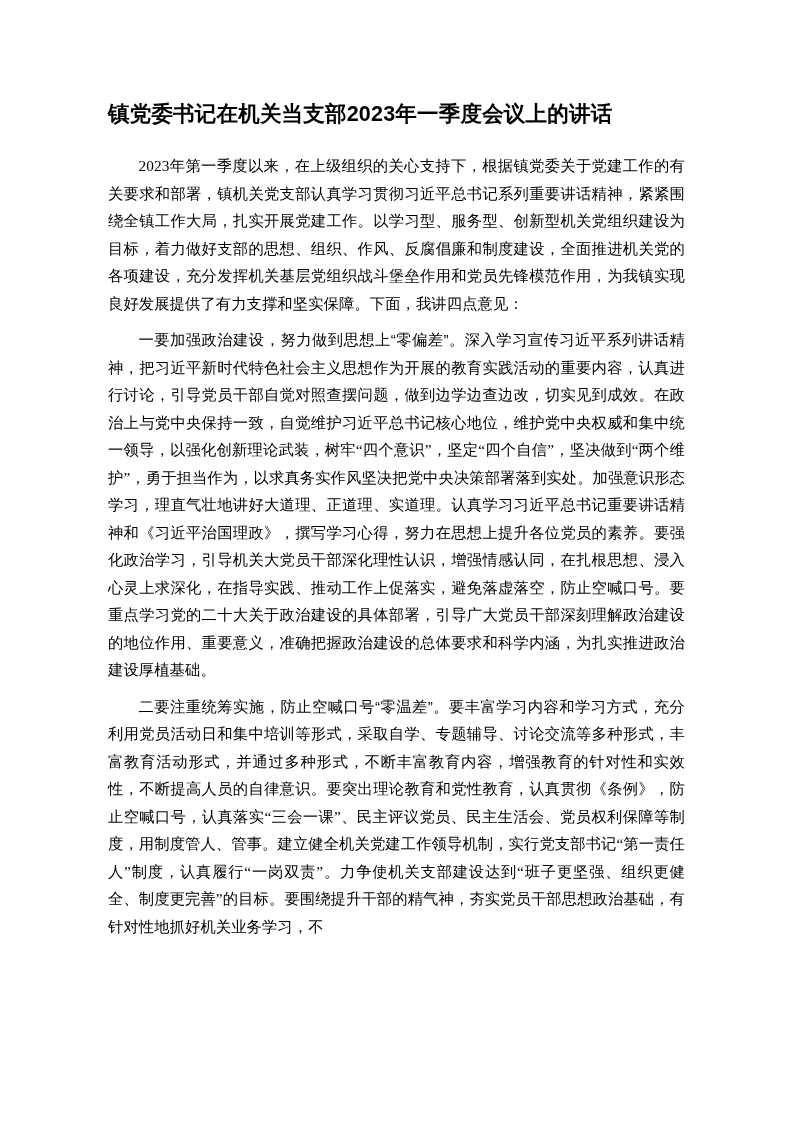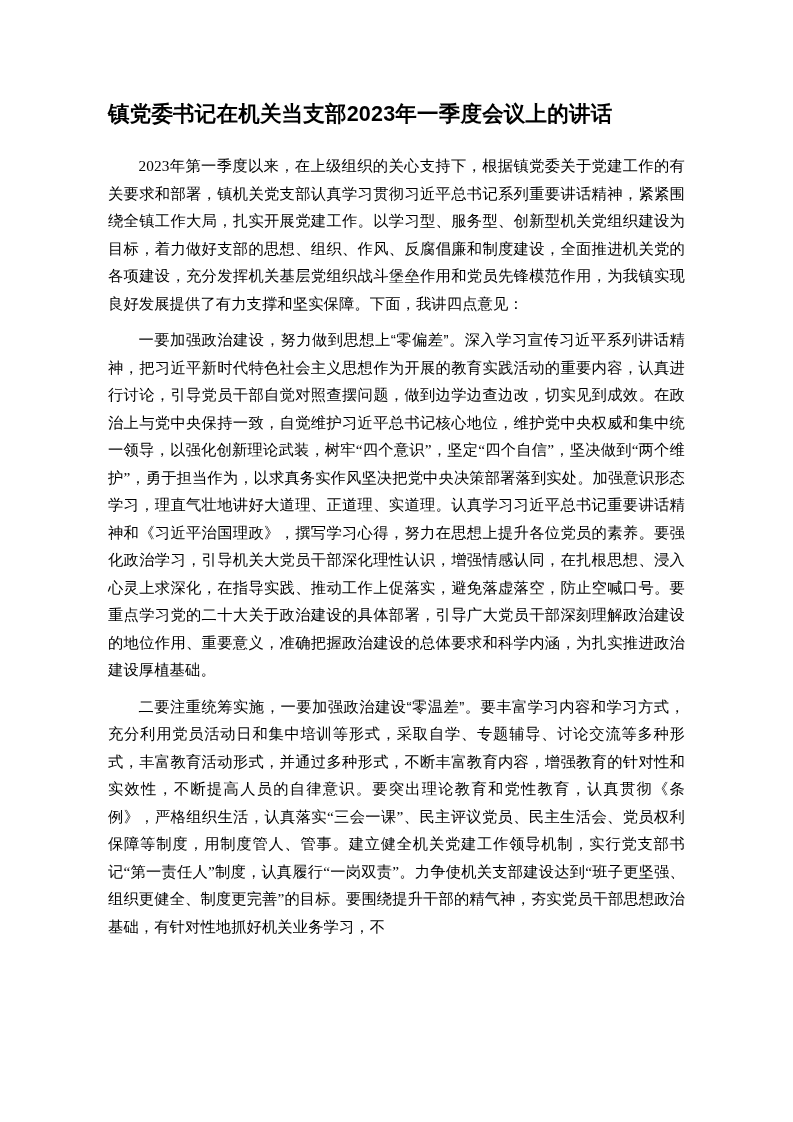--- a/index.html
+++ b/index.html
@@ -54,14 +54,14 @@
 <body>
 
 <div class="page">
   <h1 class="doc-title">镇党委书记在机关当支部2023年一季度会议上的讲话</h1>
 
 
   <p class="body-par indent"><span>2023年第一季度以来，在上级组织的关心支持下，根据镇党委关于党建工作的有关要求和部署，镇机关党支部认真学习贯彻习近平总书记系列重要讲话精神，紧紧围绕全镇工作大局，扎实开展党建工作。以学习型、服务型、创新型机关党组织建设为目标，着力做好支部的思想、组织、作风、反腐倡廉和制度建设，全面推进机关党的各项建设，充分发挥机关基层党组织战斗堡垒作用和党员先锋模范作用，为我镇实现良好发展提供了有力支撑和坚实保障。下面，我讲四点意见：</span></p>
 
   <p class="body-par indent"><span class="lead">一要加强政治建设，努力做到思想上“零偏差”</span><span>。深入学习宣传习近平系列讲话精神，把习近平新时代特色社会主义思想作为开展的教育实践活动的重要内容，认真进行讨论，引导党员干部自觉对照查摆问题，做到边学边查边改，切实见到成效。在政治上与党中央保持一致，自觉维护习近平总书记核心地位，维护党中央权威和集中统一领导，以强化创新理论武装，树牢“四个意识”，坚定“四个自信”，坚决做到“两个维护”，勇于担当作为，以求真务实作风坚决把党中央决策部署落到实处。加强意识形态学习，理直气壮地讲好大道理、正道理、实道理。认真学习习近平总书记重要讲话精神和《习近平治国理政》，撰写学习心得，努力在思想上提升各位党员的素养。要强化政治学习，引导机关大党员干部深化理性认识，增强情感认同，在扎根思想、浸入心灵上求深化，在指导实践、推动工作上促落实，避免落虚落空，防止空喊口号。要重点学习党的二十大关于政治建设的具体部署，引导广大党员干部深刻理解政治建设的地位作用、重要意义，准确把握政治建设的总体要求和科学内涵，为扎实推进政治建设厚植基础。</span></p>
 
-  <p class="body-par indent"><span class="lead">二要注重统筹实施，一要加强政治建设“零温差”</span><span>。要丰富学习内容和学习方式，充分利用党员活动日和集中培训等形式，采取自学、专题辅导、讨论交流等多种形式，丰富教育活动形式，并通过多种形式，不断丰富教育内容，增强教育的针对性和实效性，不断提高人员的自律意识。要突出理论教育和党性教育，认真贯彻《条例》，严格组织生活，认真落实“三会一课”、民主评议党员、民主生活会、党员权利保障等制度，用制度管人、管事。建立健全机关党建工作领导机制，实行党支部书记“第一责任人”制度，认真履行“一岗双责”。力争使机关支部建设达到“班子更坚强、组织更健全、制度更完善”的目标。要围绕提升干部的精气神，夯实党员干部思想政治基础，有针对性地抓好机关业务学习，不</span></p>
+  <p class="body-par indent"><span class="lead">二要注重统筹实施，防止空喊口号“零温差”</span><span>。要丰富学习内容和学习方式，充分利用党员活动日和集中培训等形式，采取自学、专题辅导、讨论交流等多种形式，丰富教育活动形式，并通过多种形式，不断丰富教育内容，增强教育的针对性和实效性，不断提高人员的自律意识。要突出理论教育和党性教育，认真贯彻《条例》，防止空喊口号，认真落实“三会一课”、民主评议党员、民主生活会、党员权利保障等制度，用制度管人、管事。建立健全机关党建工作领导机制，实行党支部书记“第一责任人”制度，认真履行“一岗双责”。力争使机关支部建设达到“班子更坚强、组织更健全、制度更完善”的目标。要围绕提升干部的精气神，夯实党员干部思想政治基础，有针对性地抓好机关业务学习，不</span></p>
 </div>
 
 </body></html>

